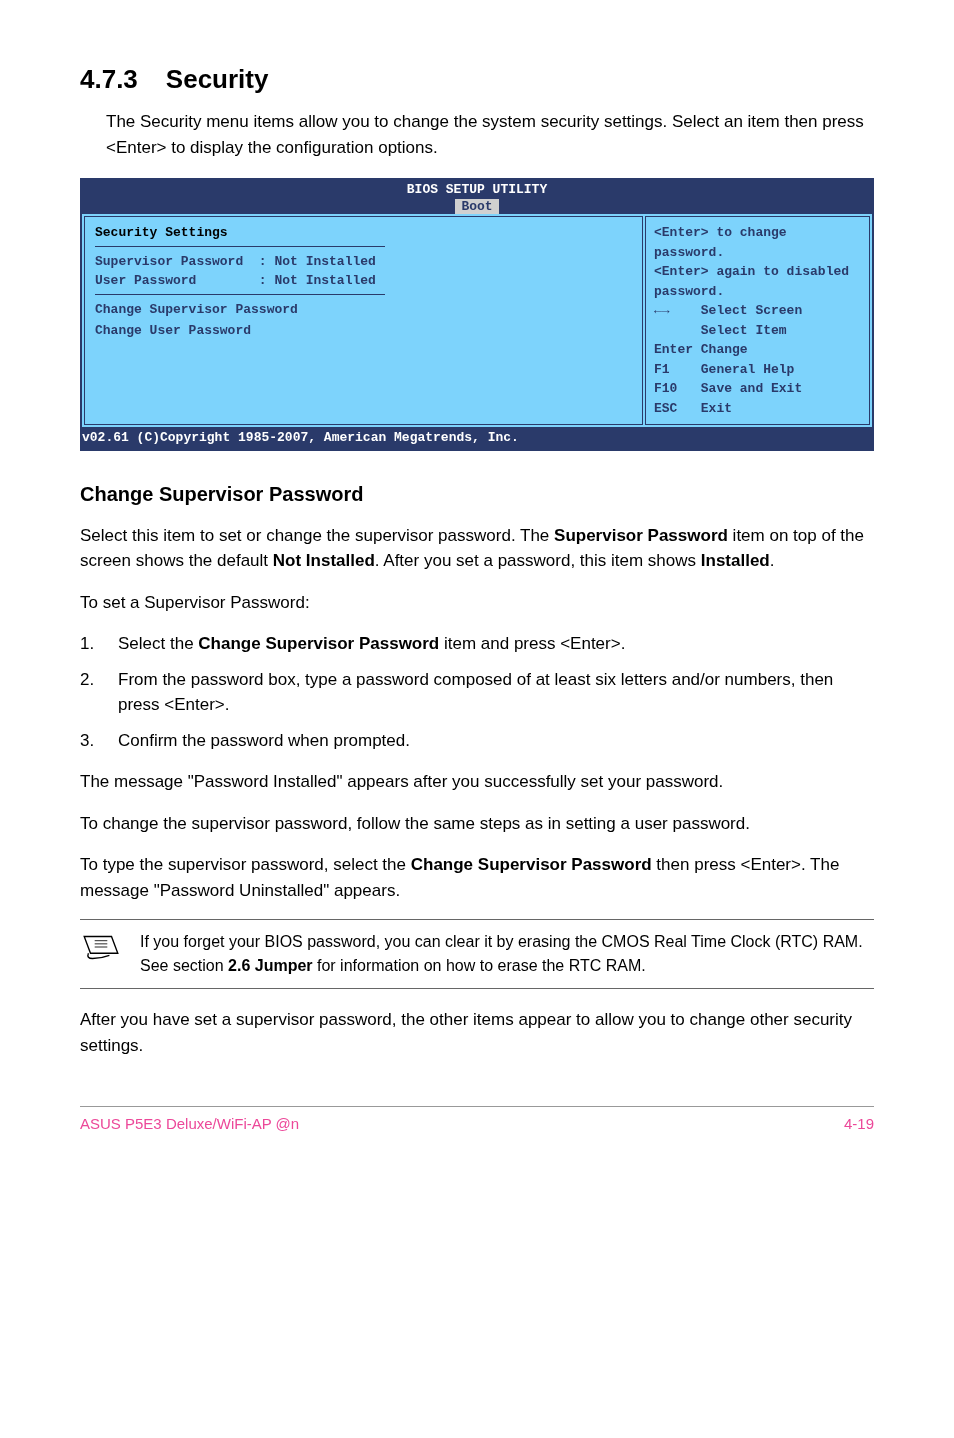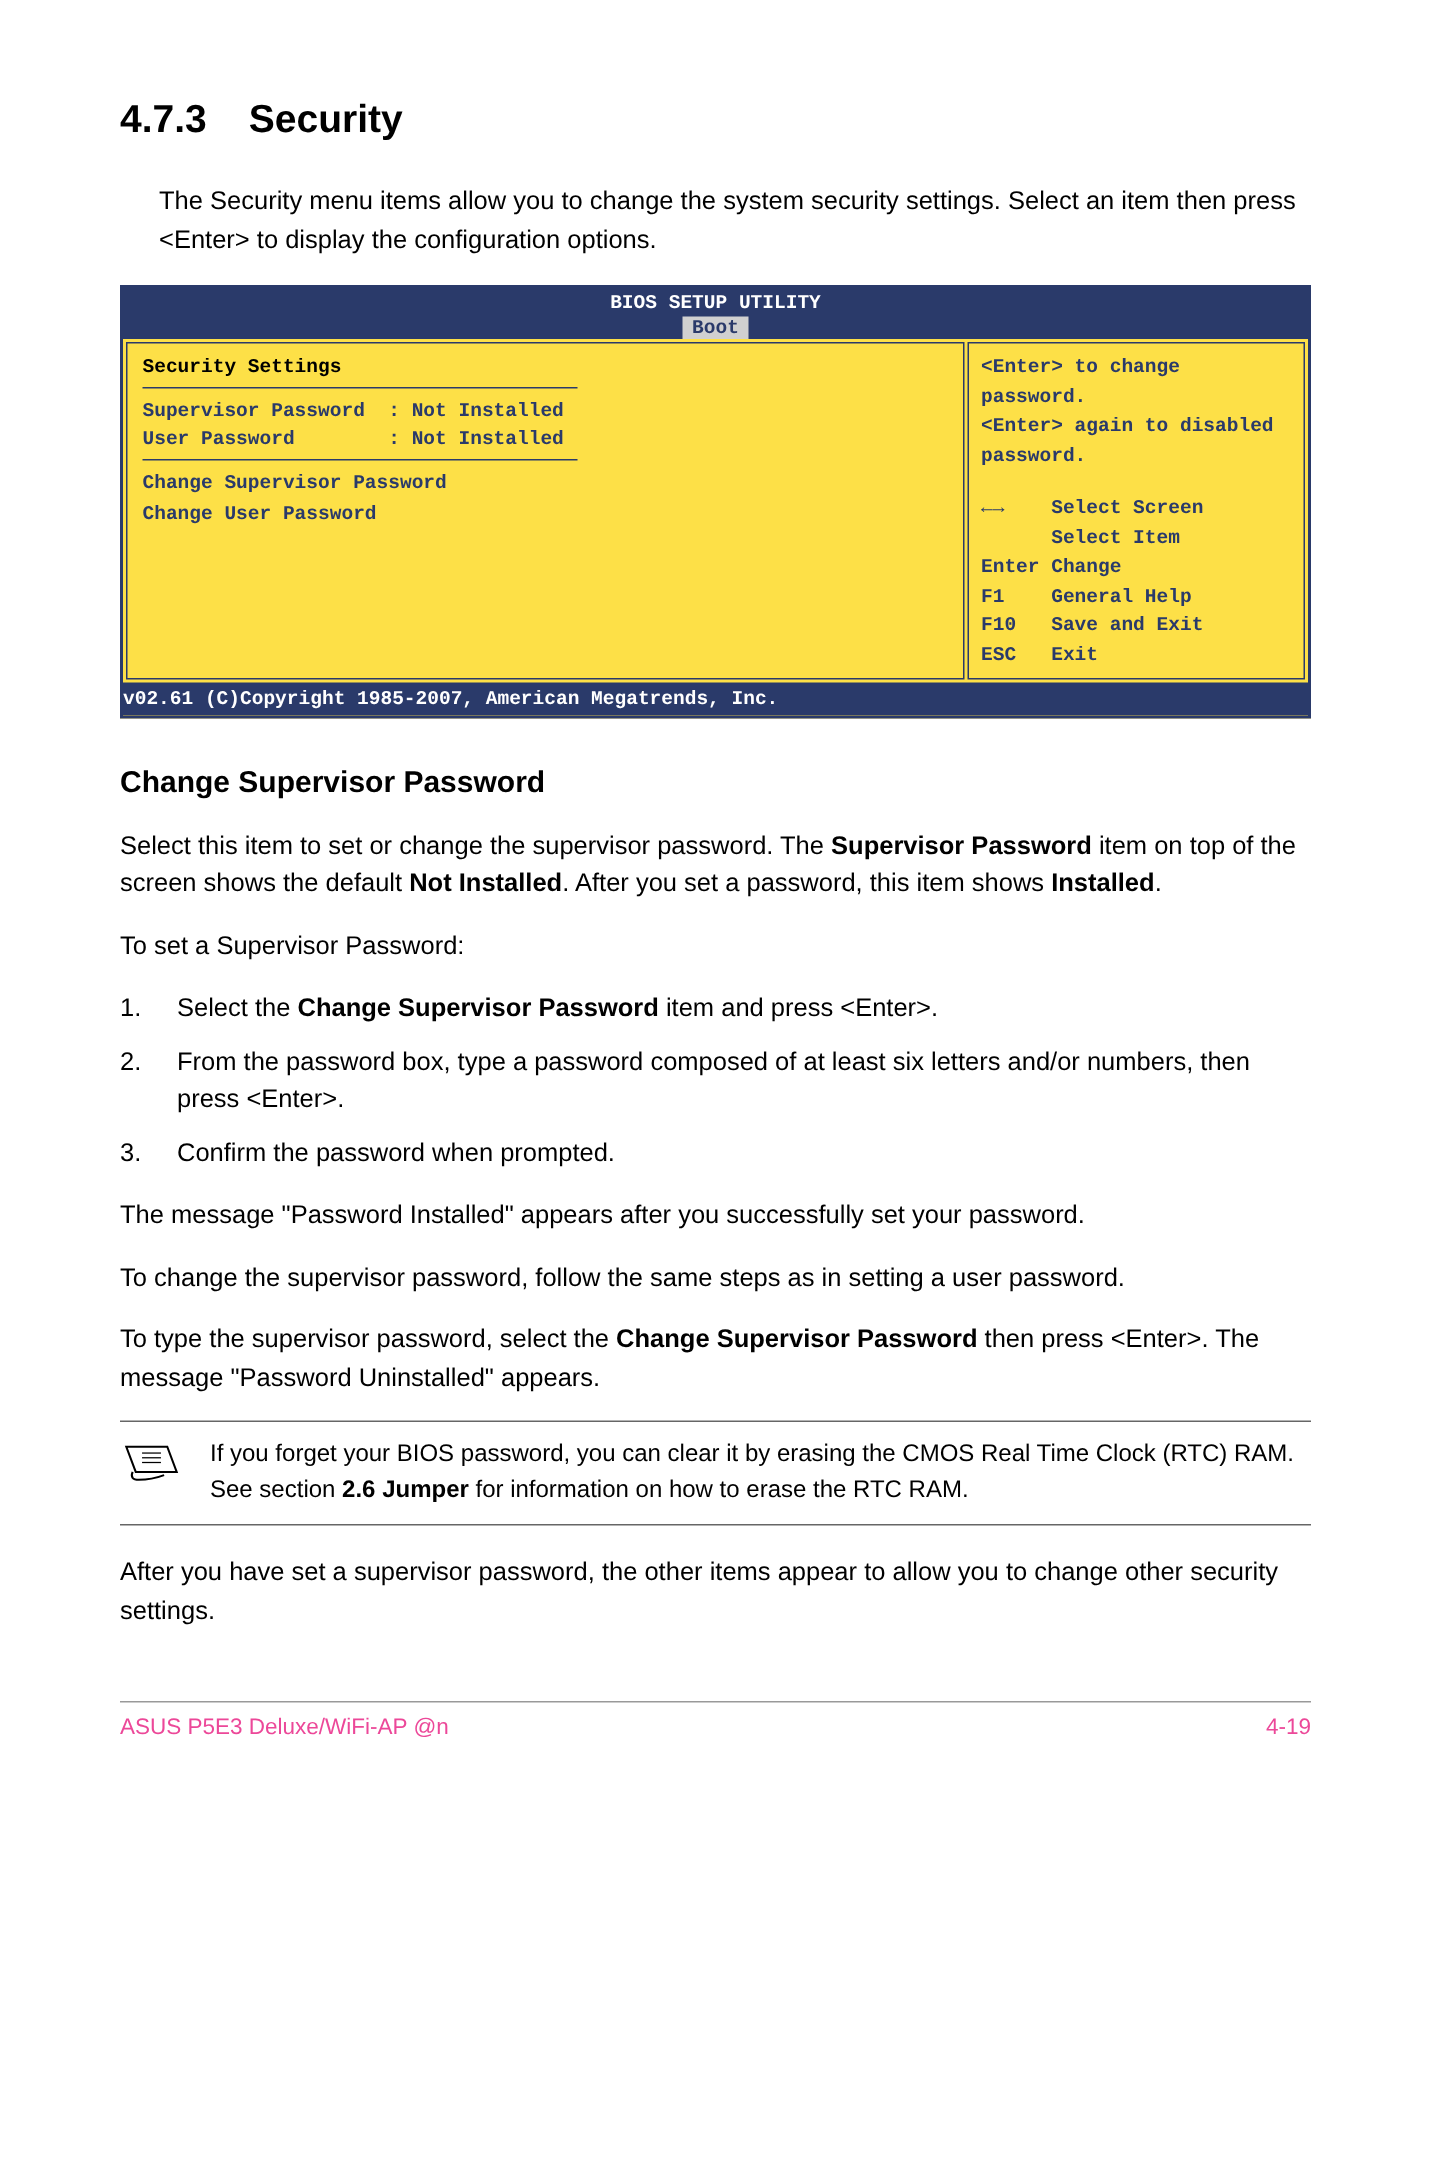--- a/index.html
+++ b/index.html
@@ -13,33 +13,33 @@
       color: #000;
       width: 954px;
       margin: 0 auto;
       padding: 60px 80px 40px 80px;
       font-size: 17px;
       line-height: 1.5;
     }
     .section-heading {
       font-size: 26px;
       font-weight: bold;
-      margin-bottom: 22px;
+      margin-bottom: 10px;
     }
     .section-num {
       display: inline-block;
       margin-right: 28px;
     }
     .intro-text {
       margin-bottom: 18px;
       margin-left: 26px;
     }
     .bios-box {
       border: 2px solid #2a3a6a;
-      background: #fde047;
+      background: #7dd3fc;
       font-family: "Courier New", monospace;
       font-size: 13px;
       margin-bottom: 28px;
       overflow: hidden;
     }
     .bios-titlebar {
       background: #2a3a6a;
       color: #fff;
       text-align: center;
       padding: 2px 0 0 0;
@@ -68,21 +68,20 @@
     .bios-right {
       width: 225px;
       border: 1px solid #2a3a6a;
       margin: 2px 2px 2px 1px;
       padding: 6px 8px;
       color: #2a3a6a;
       font-weight: bold;
       display: flex;
       flex-direction: column;
       justify-content: space-between;
-      gap: 16px;
     }
     .bios-sec-title {
       color: #000;
       font-weight: bold;
     }
     .bios-hr {
       border: none;
       border-top: 1px solid #2a3a6a;
       margin: 3px 0 5px 0;
       width: 290px;

